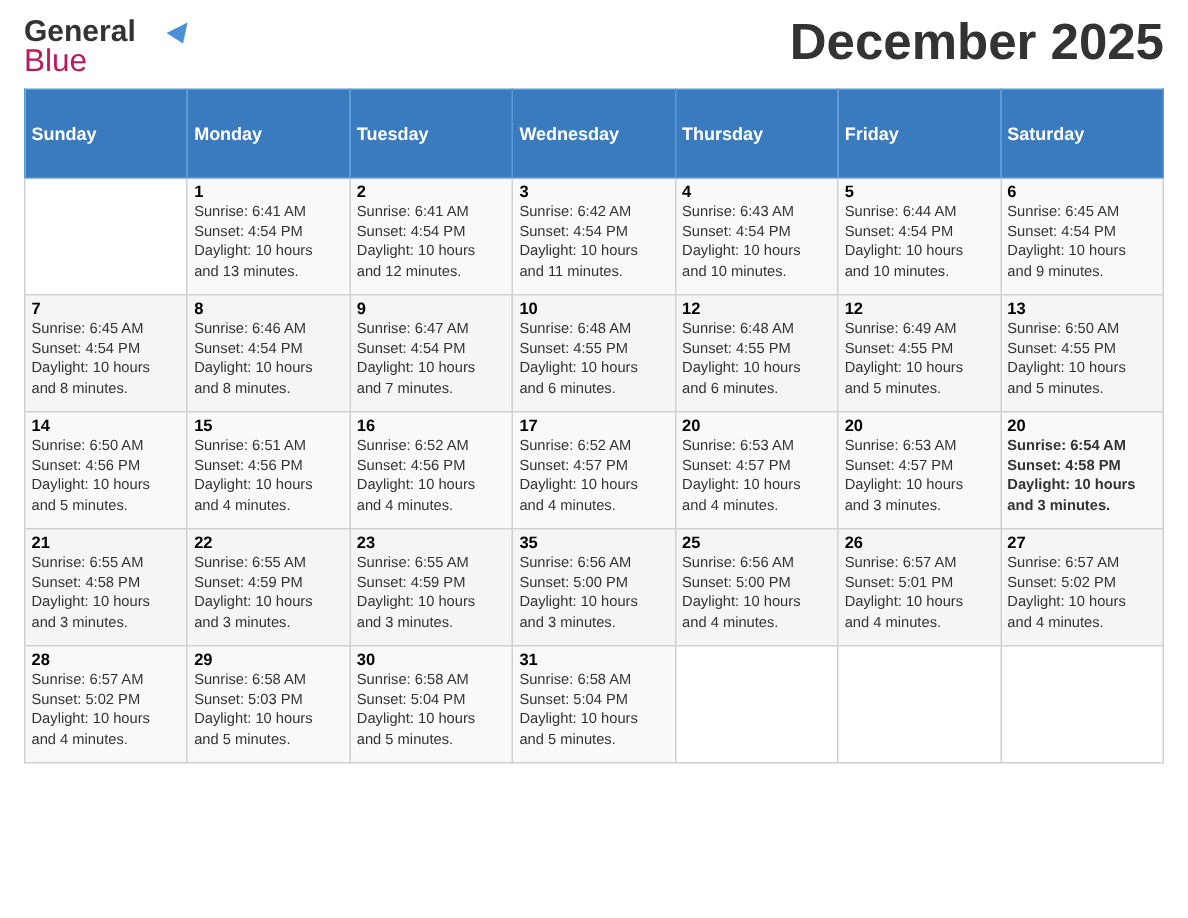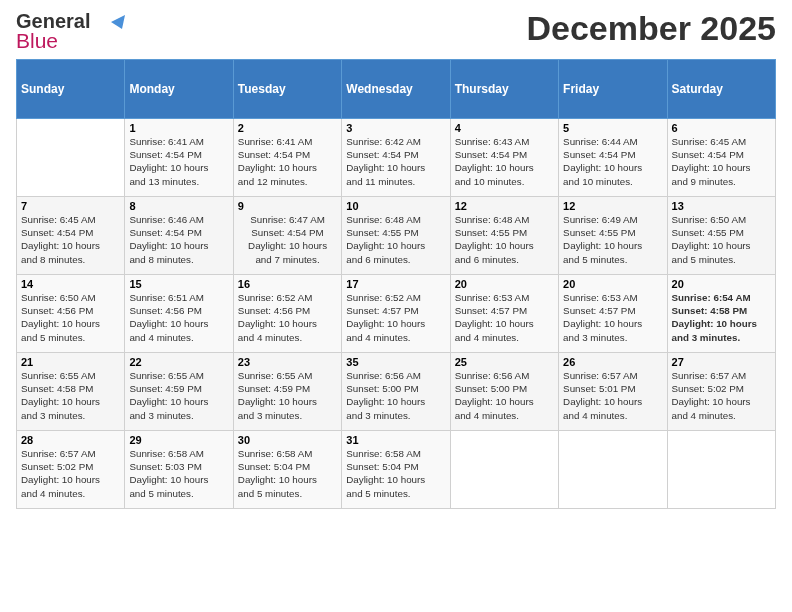--- a/index.html
+++ b/index.html
@@ -178,21 +178,21 @@
           </td>
           <td>
             <span class="day-num">8</span>
             <div class="day-info" style="white-space: pre-line;">Sunrise: 6:46 AM
 Sunset: 4:54 PM
 Daylight: 10 hours
 and 8 minutes.</div>
           </td>
           <td>
             <span class="day-num">9</span>
-            <div class="day-info" style="white-space: pre-line; text-align: center;">Sunrise: 6:47 AM
+            <div class="day-info" style="white-space: pre-line;">Sunrise: 6:47 AM
 Sunset: 4:54 PM
 Daylight: 10 hours
 and 7 minutes.</div>
           </td>
           <td>
             <span class="day-num">10</span>
             <div class="day-info" style="white-space: pre-line;">Sunrise: 6:48 AM
 Sunset: 4:55 PM
 Daylight: 10 hours
 and 6 minutes.</div>

